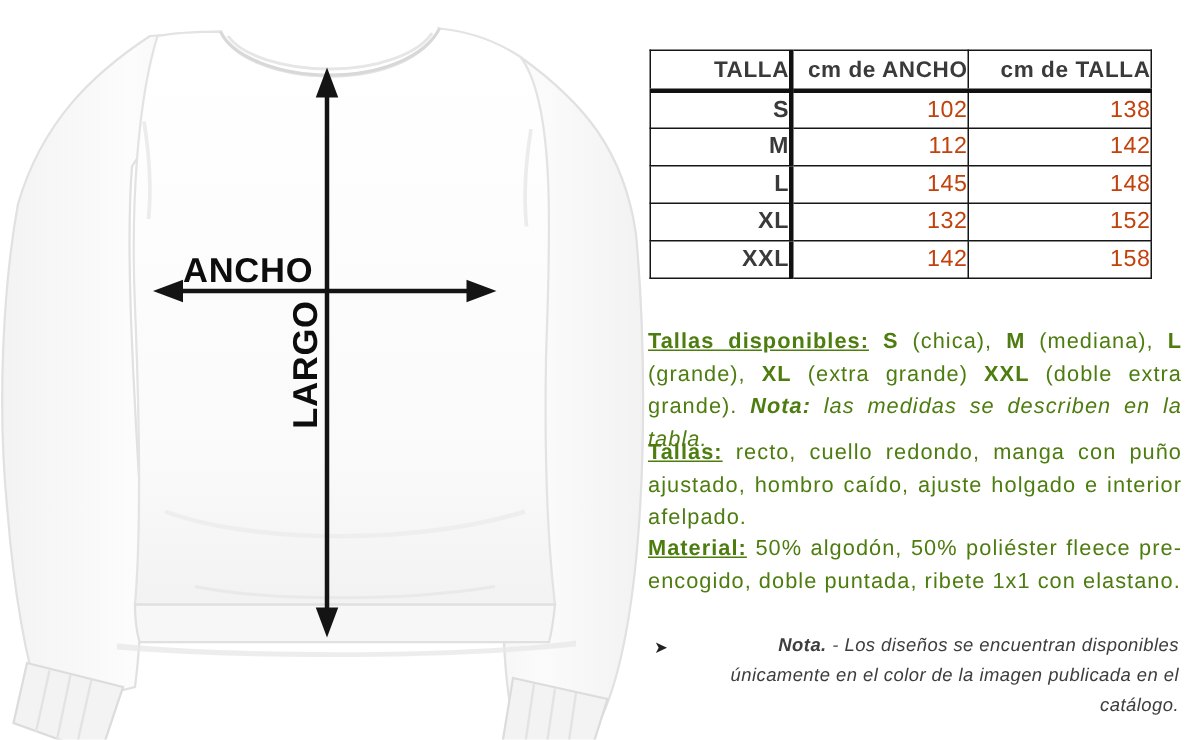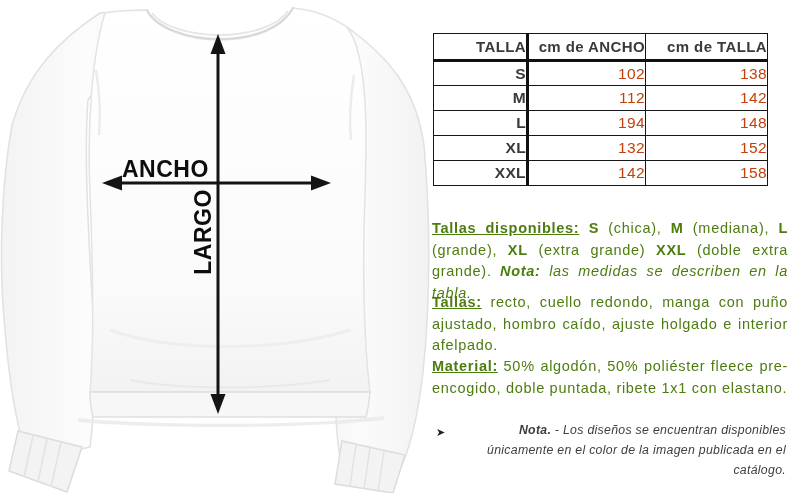--- a/index.html
+++ b/index.html
@@ -7,21 +7,21 @@
   body {
     position: relative;
     background: #ffffff;
     font-family: "Liberation Sans", sans-serif;
     color: #3d3d3d;
     overflow: hidden;
   }
 
   
   .diagram-panel {
-    position: absolute; left: 0; top: 0;
+    position: absolute; left: 0; top: 11px;
     width: 432px; height: 368px;
   }
   .diagram-panel svg { display: block; }
 
   
   .info-panel {
     position: absolute; left: 430px; top: 0;
     width: 361px; height: 493px;
   }
 
@@ -175,21 +175,21 @@
           <td>102</td>
           <td>138</td>
         </tr>
         <tr>
           <td>M</td>
           <td>112</td>
           <td>142</td>
         </tr>
         <tr>
           <td>L</td>
-          <td>194</td>
+          <td>145</td>
           <td>148</td>
         </tr>
         <tr>
           <td>XL</td>
           <td>132</td>
           <td>152</td>
         </tr>
         <tr>
           <td>XXL</td>
           <td>142</td>

